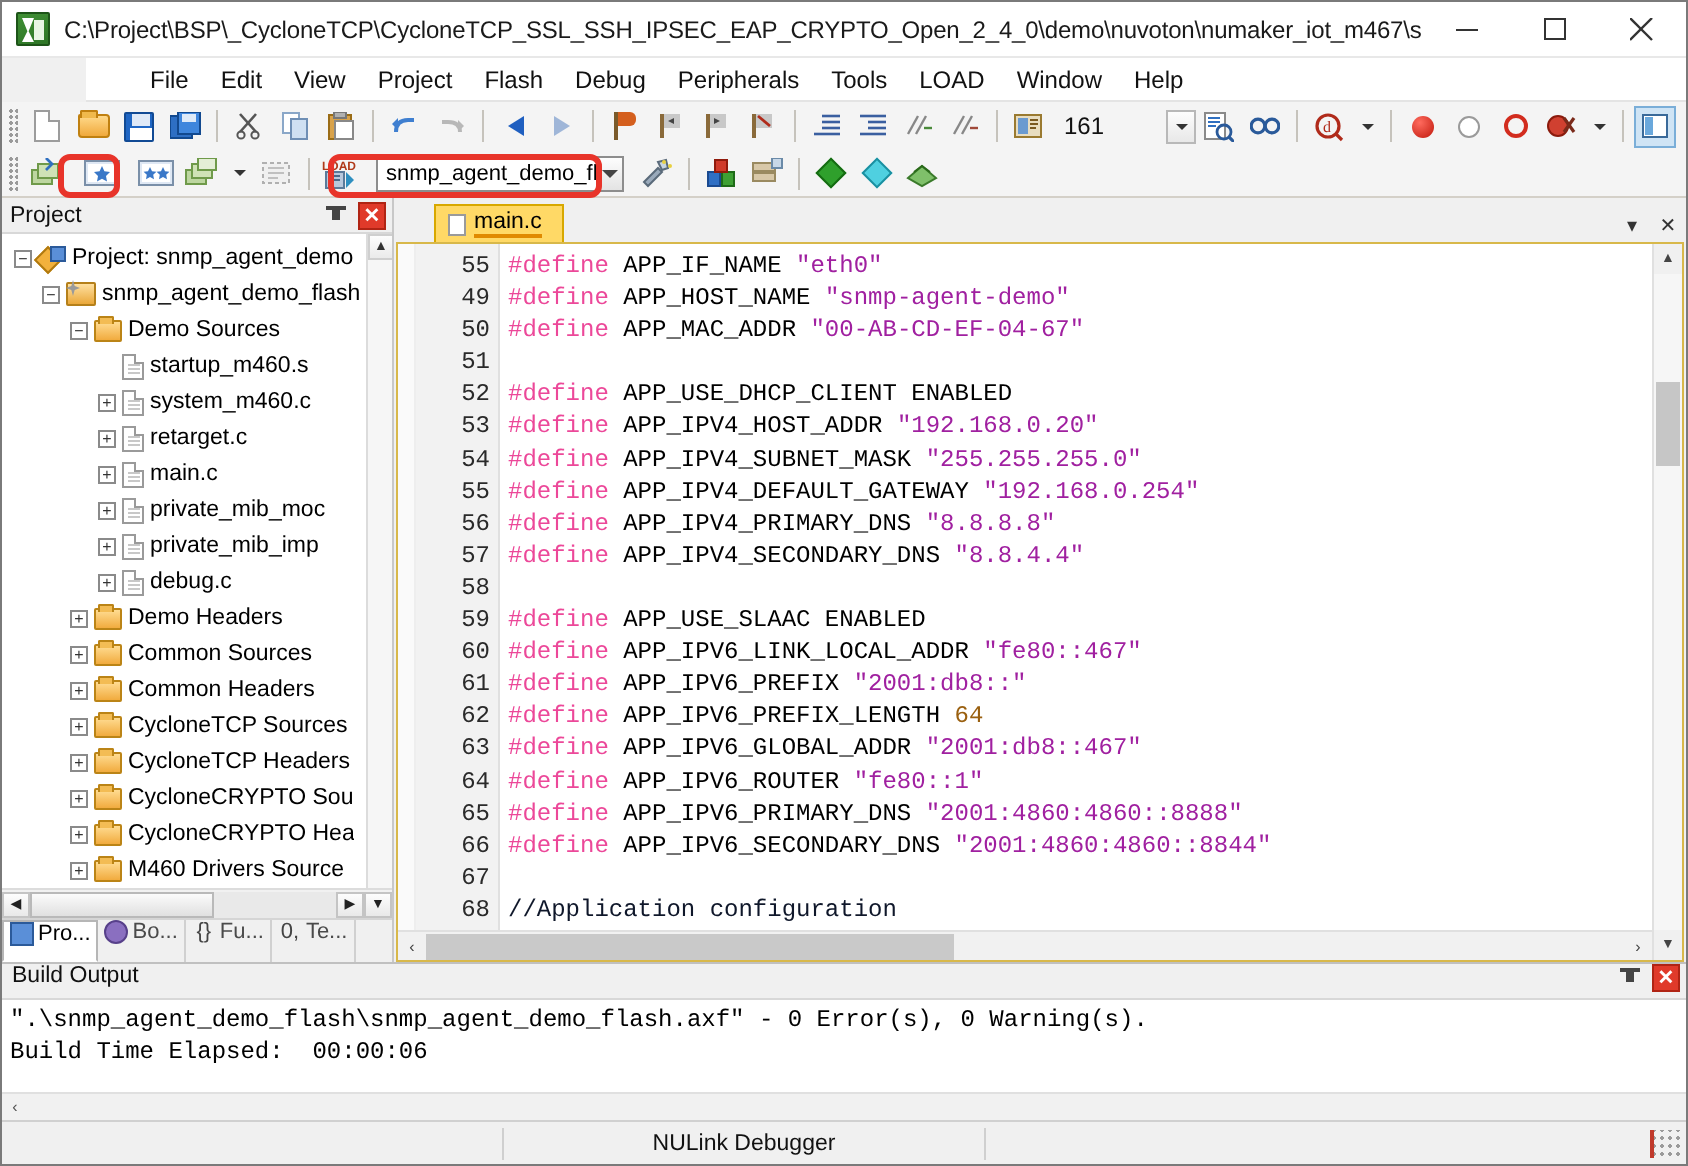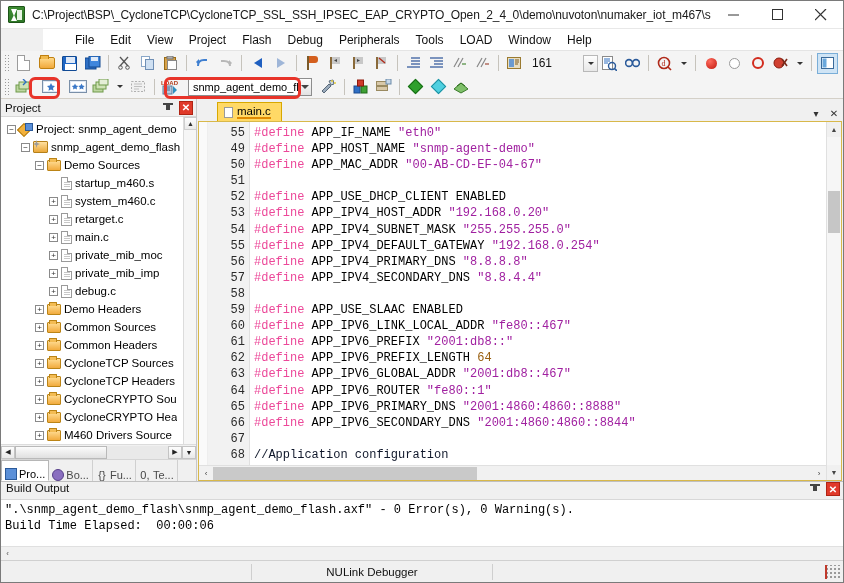--- a/index.html
+++ b/index.html
@@ -367,21 +367,21 @@
   .hsb-track { flex:1 1 auto; height:13px; background:#e9e9e9; position:relative; }
   .hsb-thumb { position:absolute;left:0;top:0;height:13px;width:60%;background:linear-gradient(#fbfbfb,#e0e0e0);border:1px solid #b9b9b9; }
   .proj-tabs {
     height: 22px; flex: 0 0 22px;
     display: flex; align-items: stretch;
     background: #f0f0f0;
     border-top: 1px solid #d5d5d5;
     font-size: 11px;
   }
   .ptab {
-    display: flex; align-items: flex-end;
+    display: flex; align-items: flex-start;
     padding: 0 3px;
     color: #4a4a4a;
     border-right: 1px solid #d0d0d0;
     gap: 2px;
   }
   .ptab.active { background:#ffffff; color:#000; border:1px solid #b6b6b6; border-bottom:1px solid #fff;}
   .ptab .pico { width:12px;height:12px;flex:0 0 auto; }
   .pico.book { background:#8a6fc0; border-radius:50%; border:1px solid #57408a;}
   .pico.prj { background:#5a8fd8; border:1px solid #2b5a9a; }
   .pico.fn  { color:#444; font-size:11px; display:flex;align-items:center;justify-content:center;background:transparent;border:none;}

